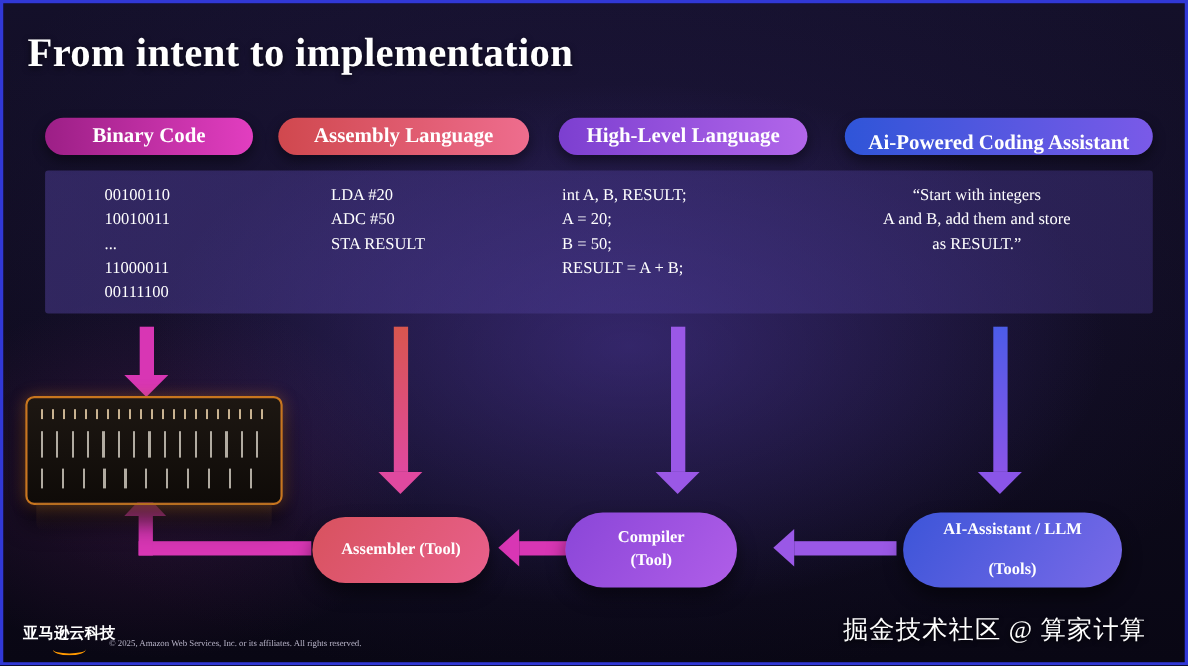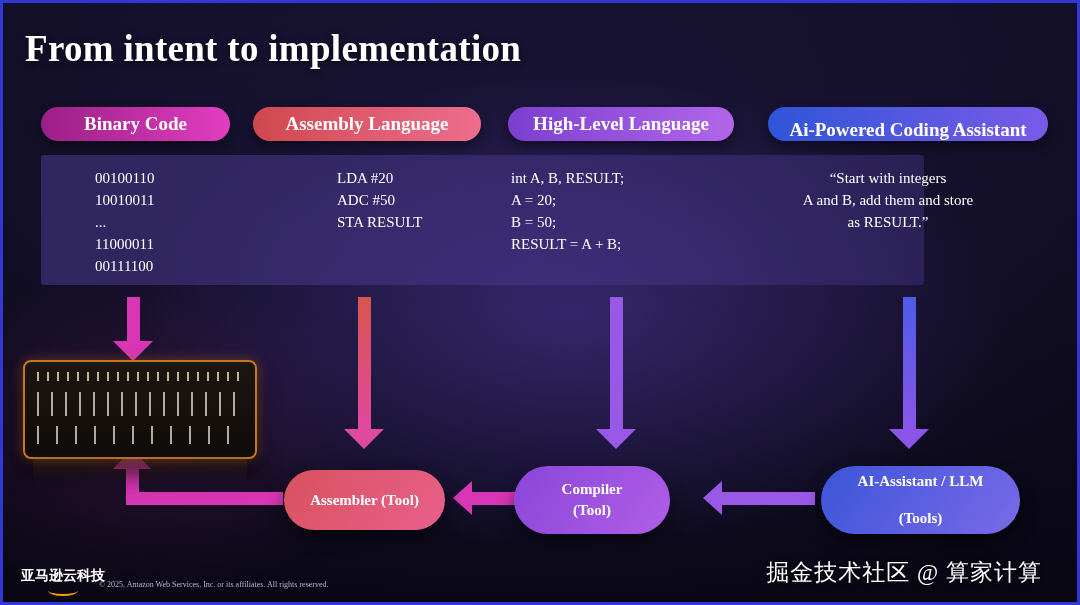--- a/index.html
+++ b/index.html
@@ -27,27 +27,27 @@
     font-size:19px; font-weight:bold; color:#fff;
     box-shadow:0 5px 12px rgba(0,0,0,.45);
   }
   .hp-binary   { left:38px;  width:189px; background:linear-gradient(90deg,#9c1f86,#e23ec0); }
   .hp-assembly { left:250px; width:228px; background:linear-gradient(90deg,#d0484e,#ee6d8e); }
   .hp-high     { left:505px; width:226px; background:linear-gradient(90deg,#7c3fd0,#b266ea); }
   .hp-ai       { left:765px; width:280px; background:linear-gradient(90deg,#2f55d8,#7a5ae8);align-items:flex-end; }
 
   
   .code-band {
-    position:absolute; left:38px; top:152px; width:883px; height:130px;
+    position:absolute; left:38px; top:152px; width:1007px; height:130px;
     background:linear-gradient(90deg, rgba(82,65,158,.48), rgba(64,50,128,.48));
     border-radius:3px;
   }
   .code-col { position:absolute; top:12px; font-size:15px; line-height:22px; }
   .cc-binary { left:54px; }
-  .cc-assembly { left:260px;margin-left:36px; }
+  .cc-assembly { left:260px; }
   .cc-high { left:470px; }
   .cc-ai { left:702px; width:290px; text-align:center; }
   .code-line { display:block; white-space:pre; }
 
   
   .v-arrow { position:absolute; display:flex; flex-direction:column; align-items:center; }
   .v-arrow .shaft { width:13px; flex:1; background:currentColor; }
   .v-arrow .head {
     width:0; height:0;
     border-left:20px solid transparent; border-right:20px solid transparent;

